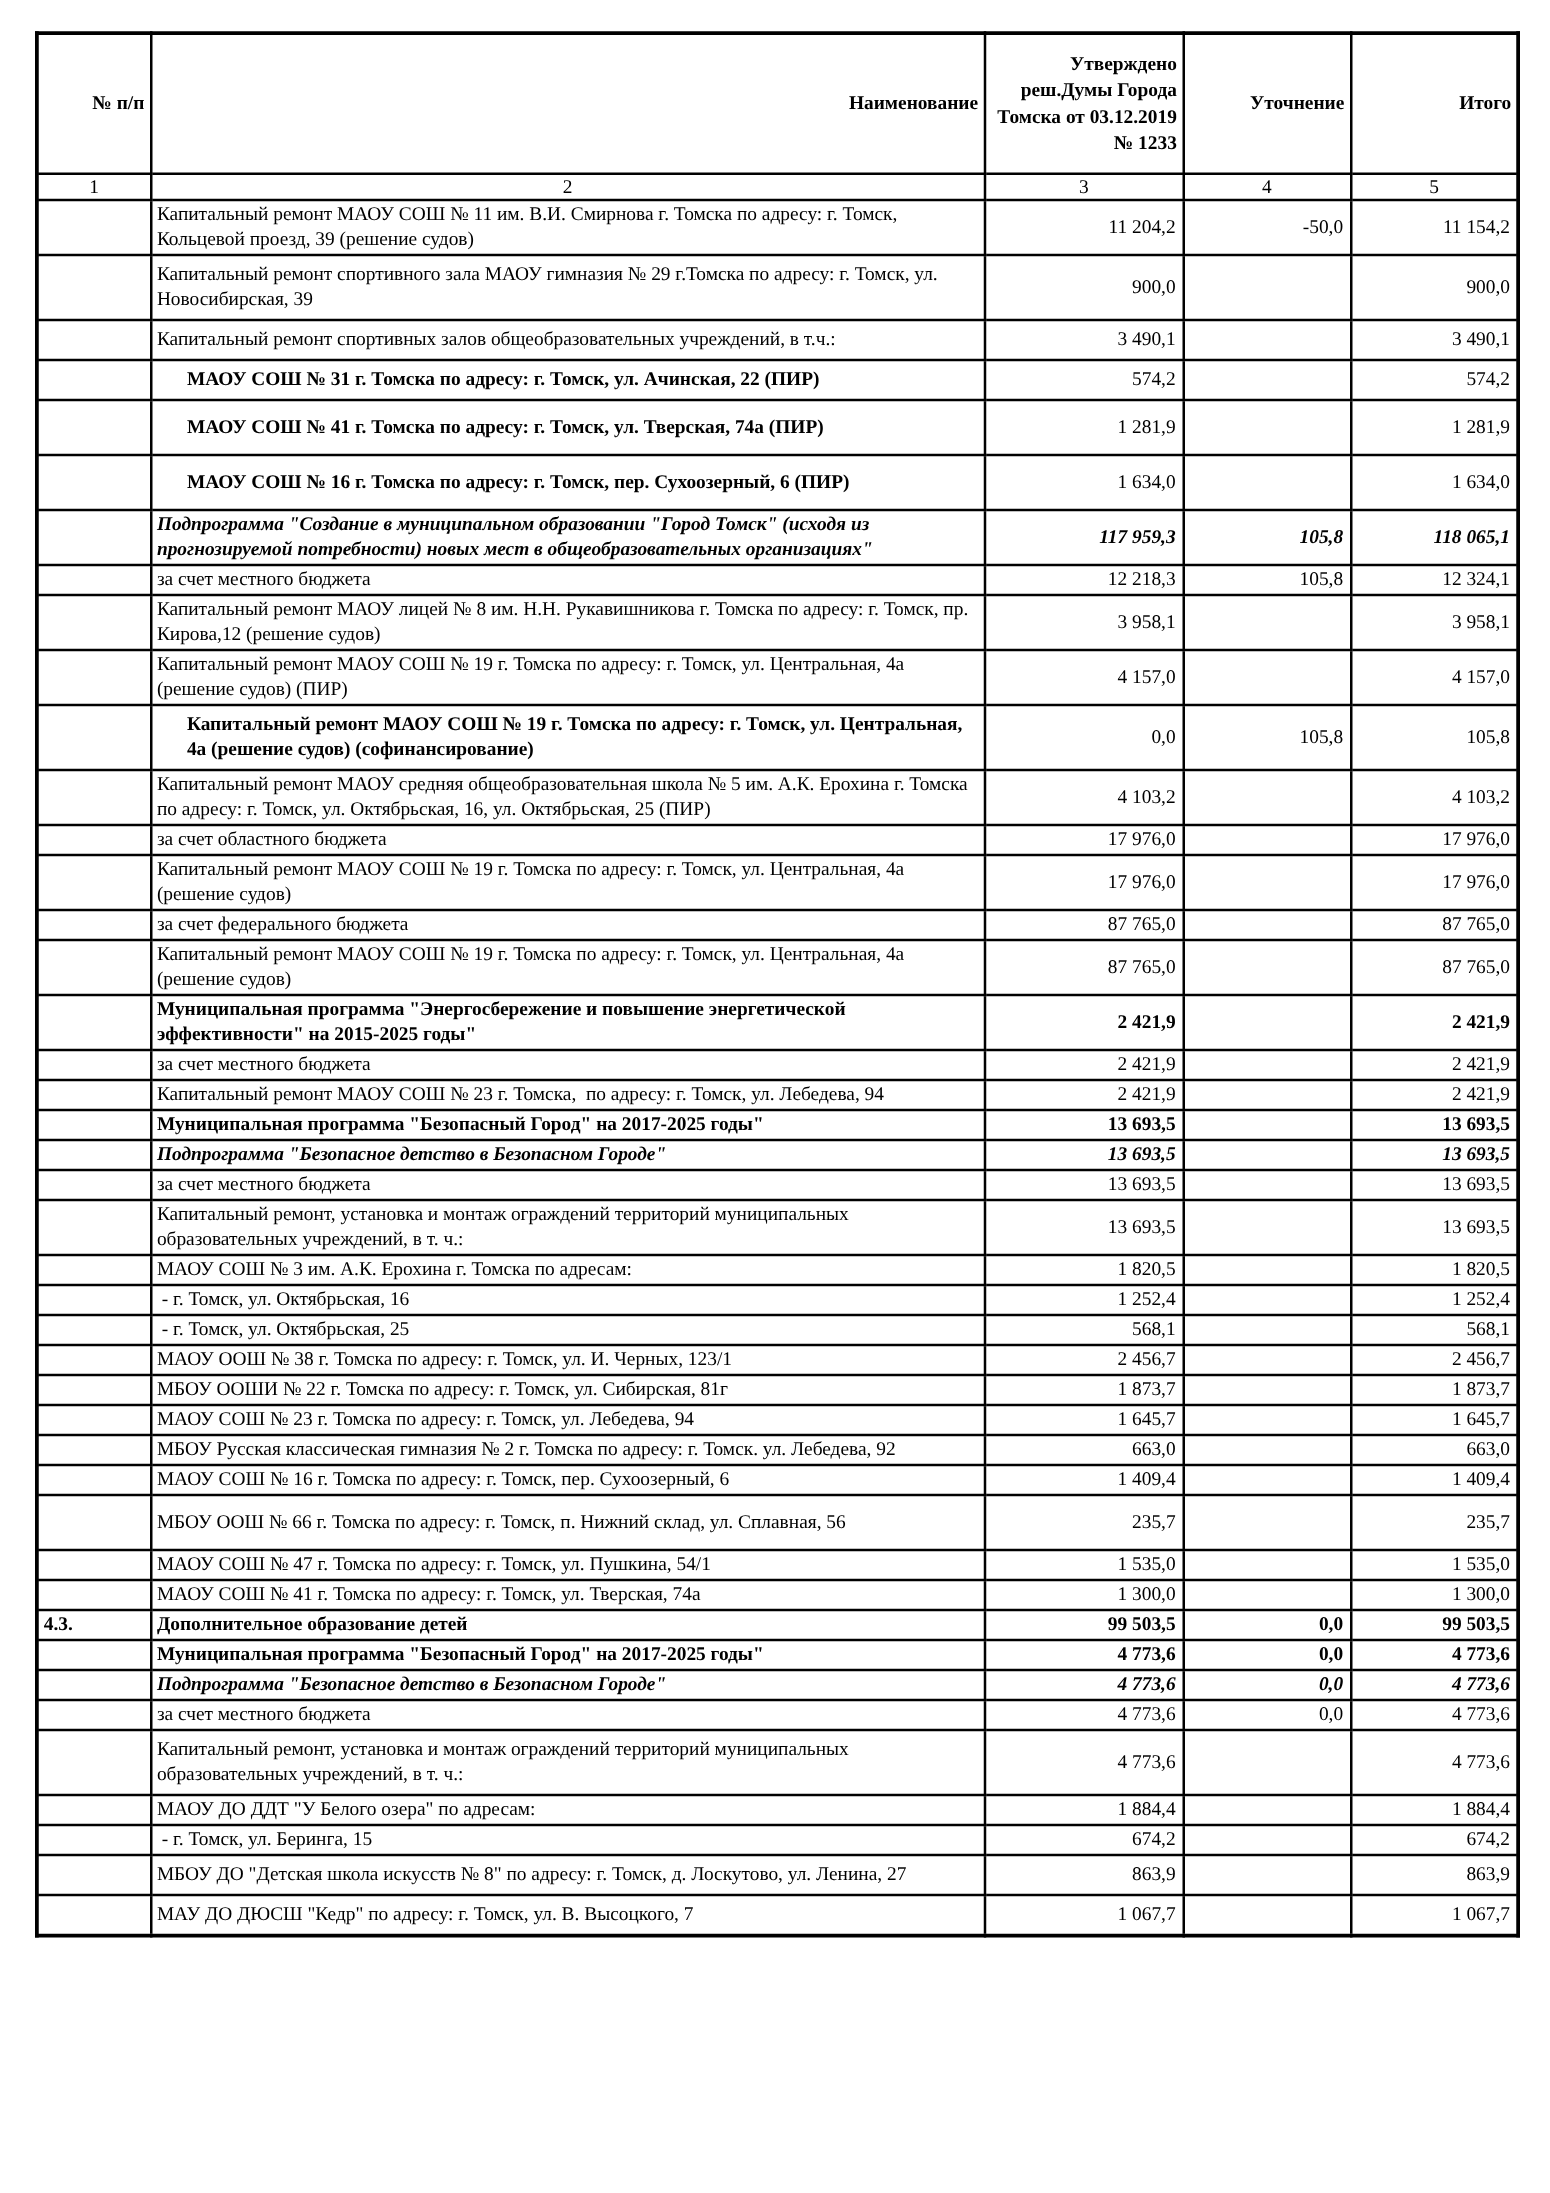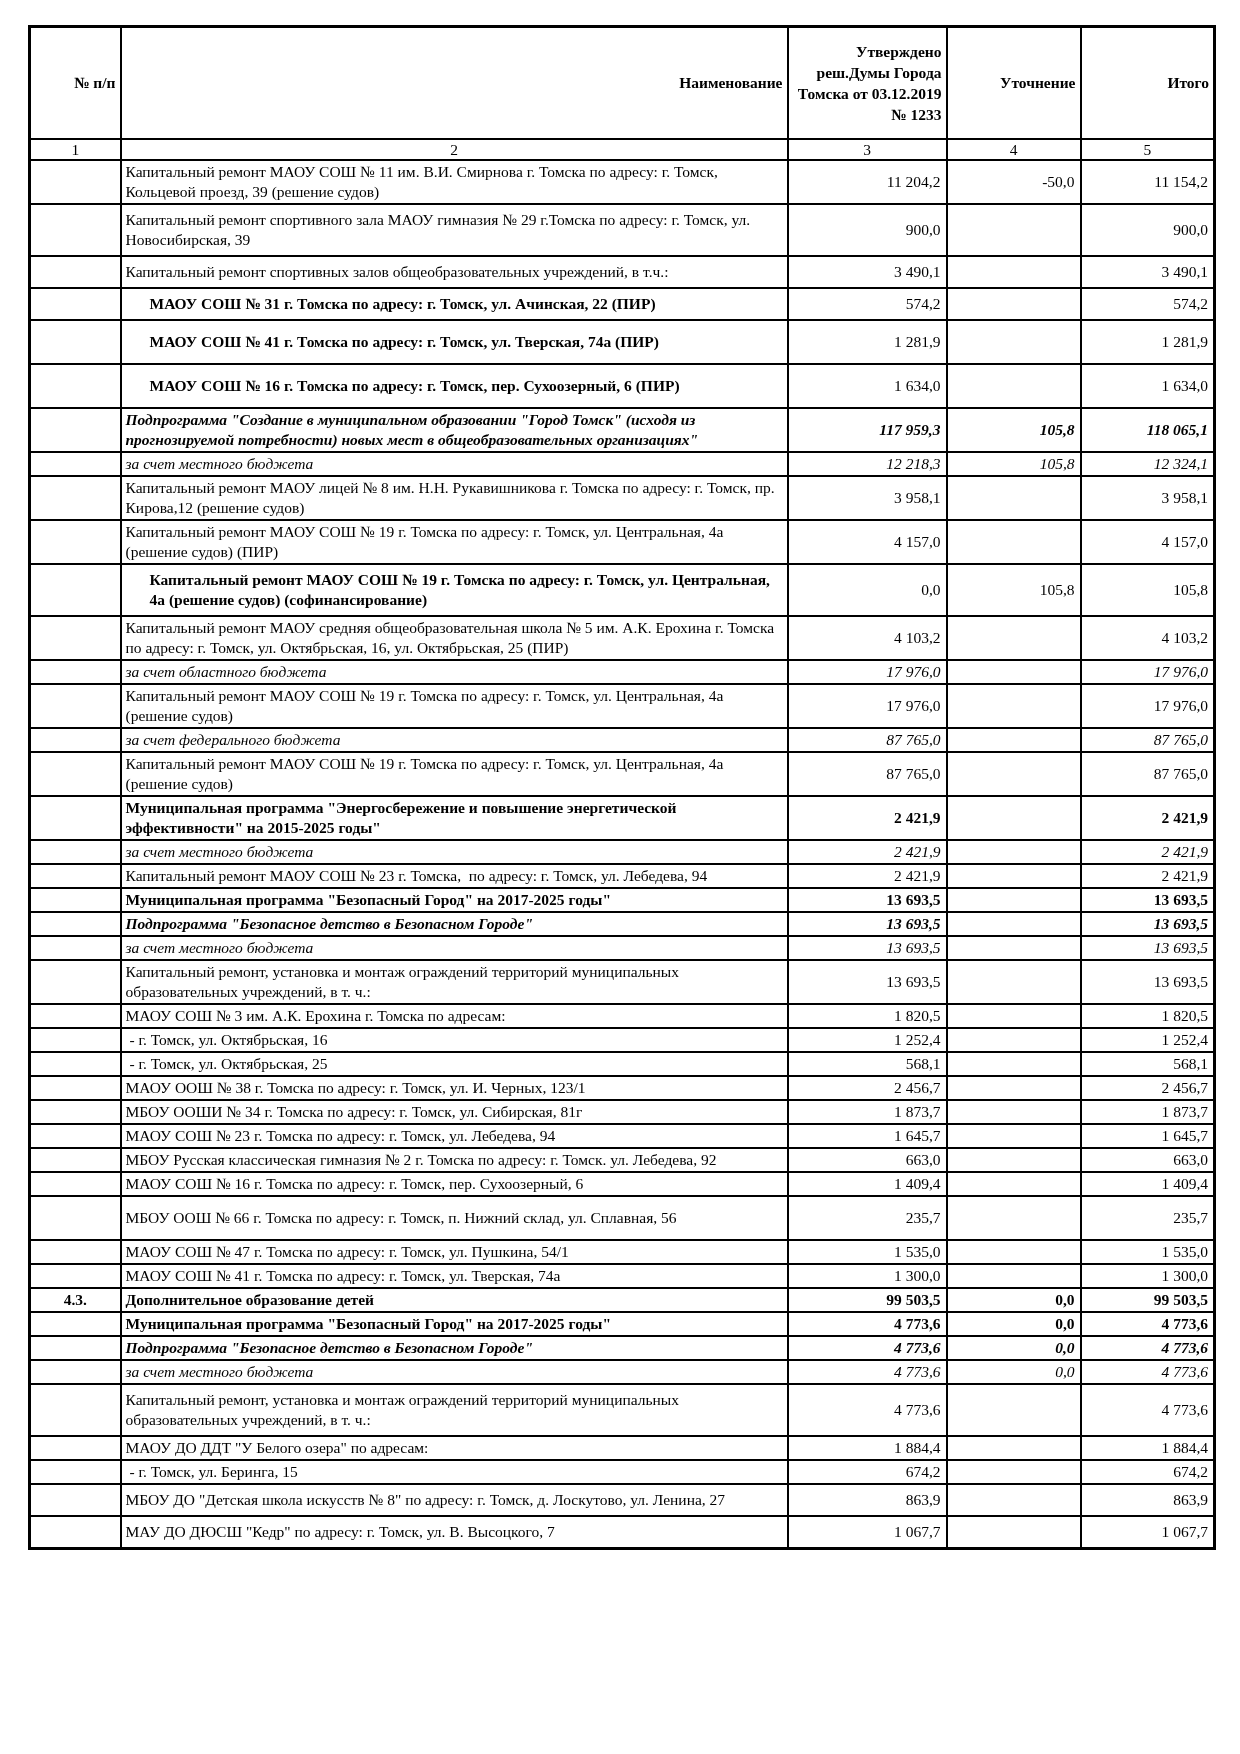--- a/index.html
+++ b/index.html
@@ -43,29 +43,29 @@
   tr.digits-row { height: 20px; }
   tr.digits-row td {
     text-align: center;
     padding: 0 2px;
     line-height: 19px;
   }
   tbody td {
     padding: 1px 4px;
     line-height: 20px;
   }
-  td.c-rownum { text-align: center; }
+  td.c-rownum { text-align: left; }
   td.c-name   { text-align: left; white-space: pre-wrap; }
   td.c-val    { text-align: right; padding-right: 5px; }
   tr.pad-lg td { padding-top: 11px; padding-bottom: 11px; }
   tr.pad-sm td { padding-top: 5px;  padding-bottom: 5px; }
   tr.k-program td,
   tr.k-section td { font-weight: bold; }
   tr.k-subprogram td { font-weight: bold; font-style: italic; }
-  tr.k-source td { font-style: italic; }
+  tr.k-source td { }
   tr.k-item-bold td.c-name { font-weight: bold; padding-left: 28px; }
 </style>
 </head>
 <body>
 
 <div class="page">
   <div class="sheet">
     <table class="budget">
       <colgroup>
         <col style="width:91px">
@@ -275,21 +275,21 @@
           </tr>
           <tr class="k-item">
             <td class="c-rownum"></td>
             <td class="c-name">МАОУ ООШ № 38 г. Томска по адресу: г. Томск, ул. И. Черных, 123/1</td>
             <td class="c-val">2 456,7</td>
             <td class="c-val"></td>
             <td class="c-val">2 456,7</td>
           </tr>
           <tr class="k-item">
             <td class="c-rownum"></td>
-            <td class="c-name">МБОУ ООШИ № 34 г. Томска по адресу: г. Томск, ул. Сибирская, 81г</td>
+            <td class="c-name">МБОУ ООШИ № 22 г. Томска по адресу: г. Томск, ул. Сибирская, 81г</td>
             <td class="c-val">1 873,7</td>
             <td class="c-val"></td>
             <td class="c-val">1 873,7</td>
           </tr>
           <tr class="k-item">
             <td class="c-rownum"></td>
             <td class="c-name">МАОУ СОШ № 23 г. Томска по адресу: г. Томск, ул. Лебедева, 94</td>
             <td class="c-val">1 645,7</td>
             <td class="c-val"></td>
             <td class="c-val">1 645,7</td>

